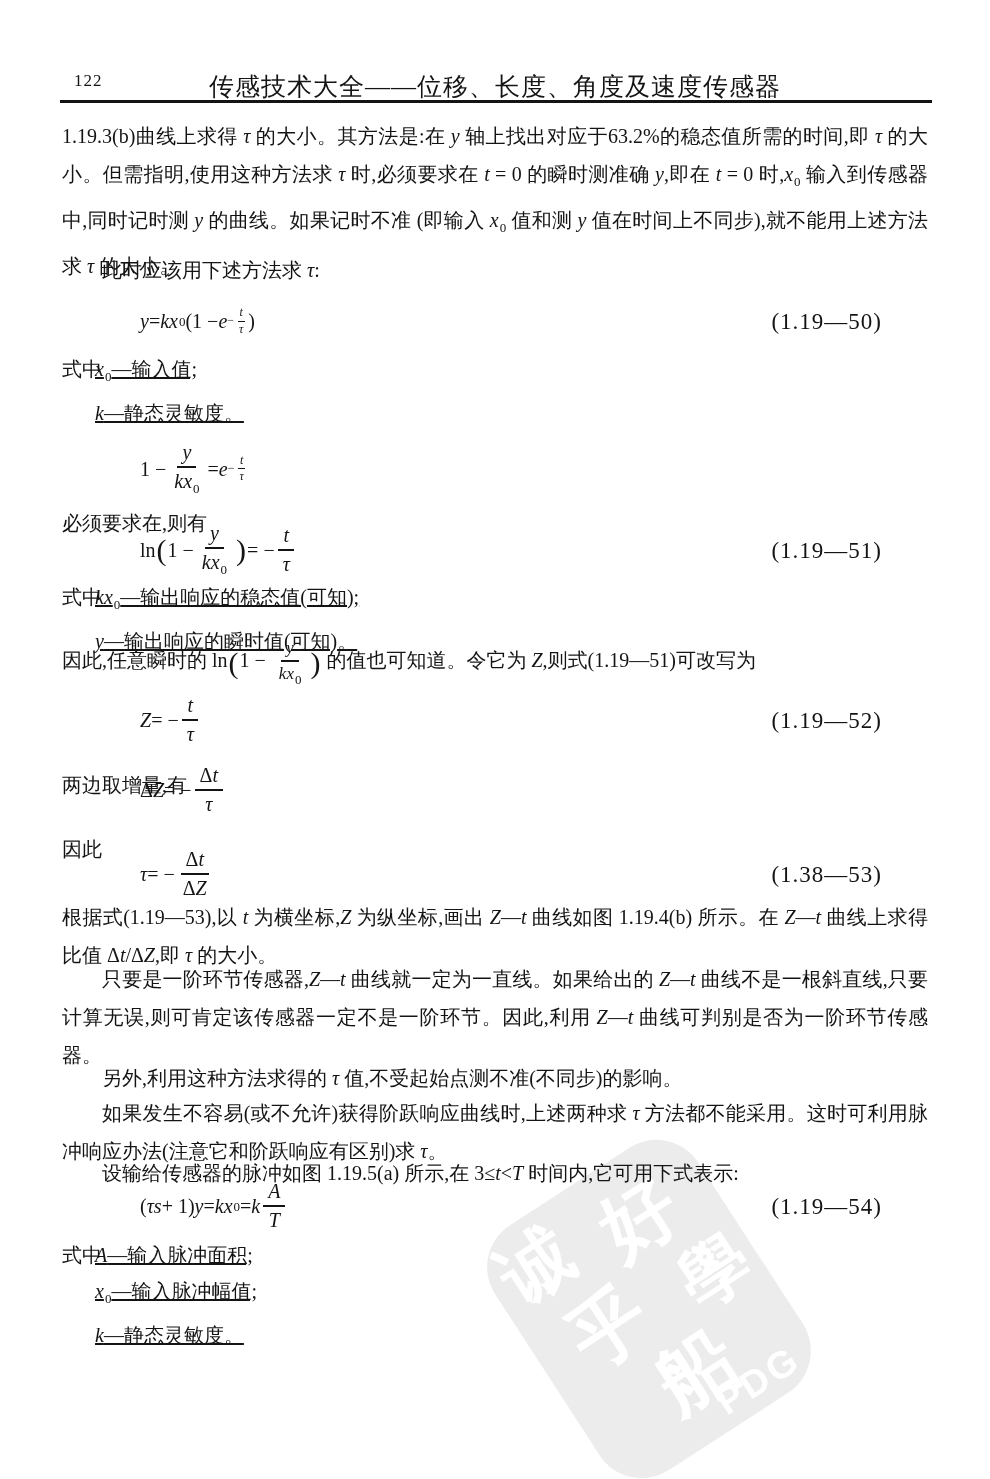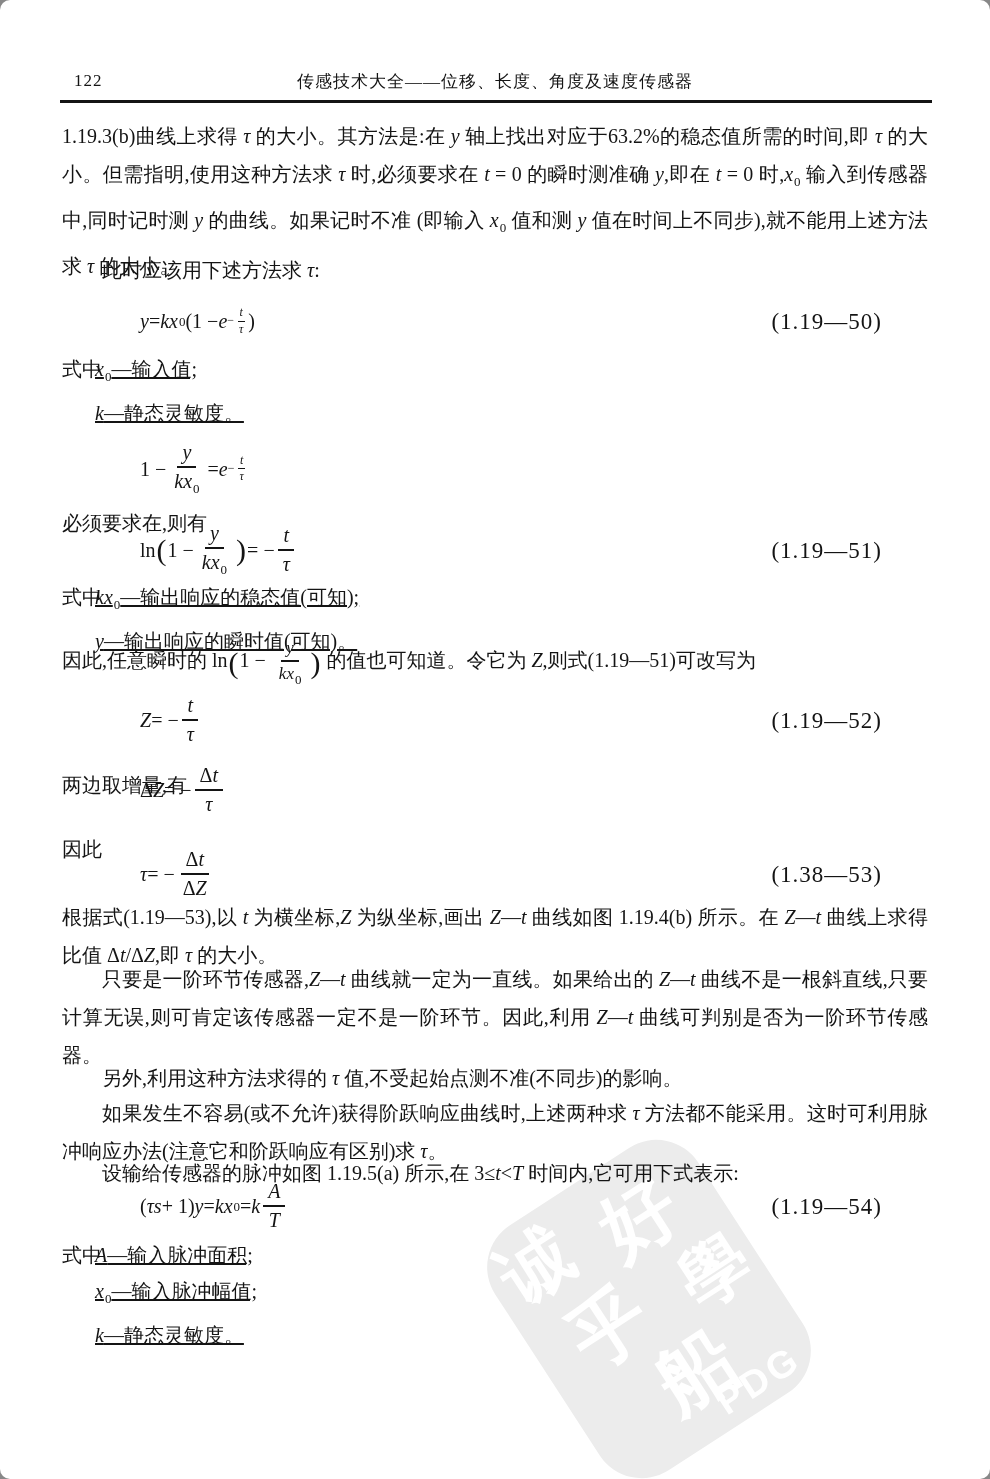--- a/index.html
+++ b/index.html
@@ -11,25 +11,24 @@
   html,body{margin:0;padding:0;}
   body{background:#888;}
   .page{
     position:relative;
     width:990px;height:1479px;
     margin:0 auto;
     background:var(--paper);
     overflow:hidden;
     font-family:"Liberation Serif","DejaVu Serif",serif;
     color:var(--ink);
-    border-radius:10px;
   }
   
   .pagenum{position:absolute;left:74px;top:71px;font-size:17px;letter-spacing:1px;}
-  .booktitle{position:absolute;left:0;right:0;top:70px;text-align:center;font-size:17px;letter-spacing:1px;}
+  .booktitle{position:absolute;left:0;right:0;top:70px;text-align:center;font-size:25px;letter-spacing:1px;}
   .hrule{position:absolute;left:60px;right:58px;top:100px;height:3px;background:var(--ink);}
   
   #content{position:absolute;inset:0;z-index:2;}
   .blk{position:absolute;left:62px;right:62px;font-size:20px;line-height:38px;}
   .para{text-align:justify;}
   .para.indent{text-indent:40px;}
   .defs{line-height:36px;}
   .defs .lbl{position:absolute;left:0;top:0;}
   .defs .items{margin-left:33px;text-decoration:underline;}
   .formula{left:140px;right:108px;line-height:1;}

